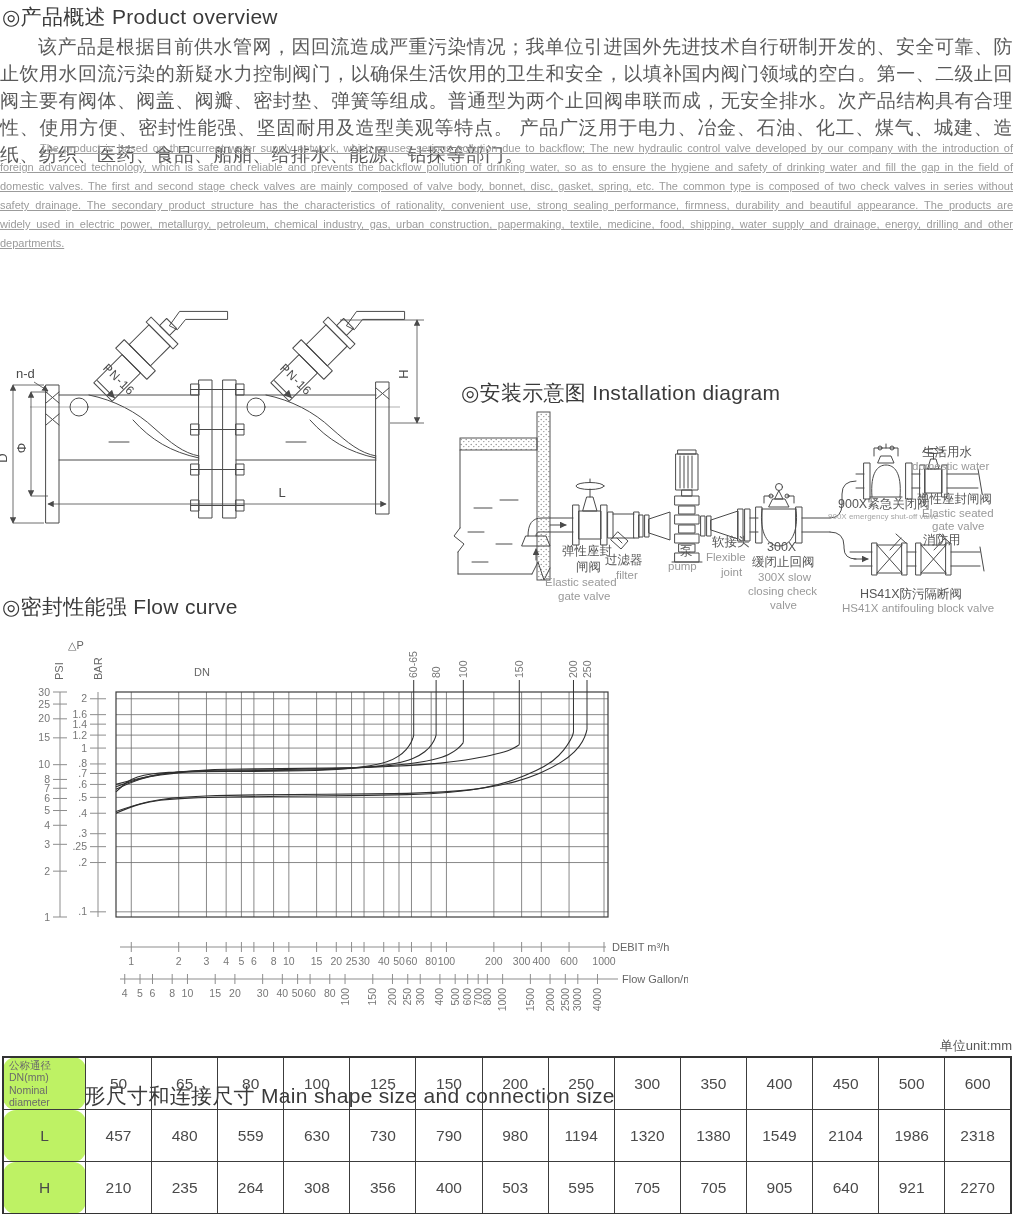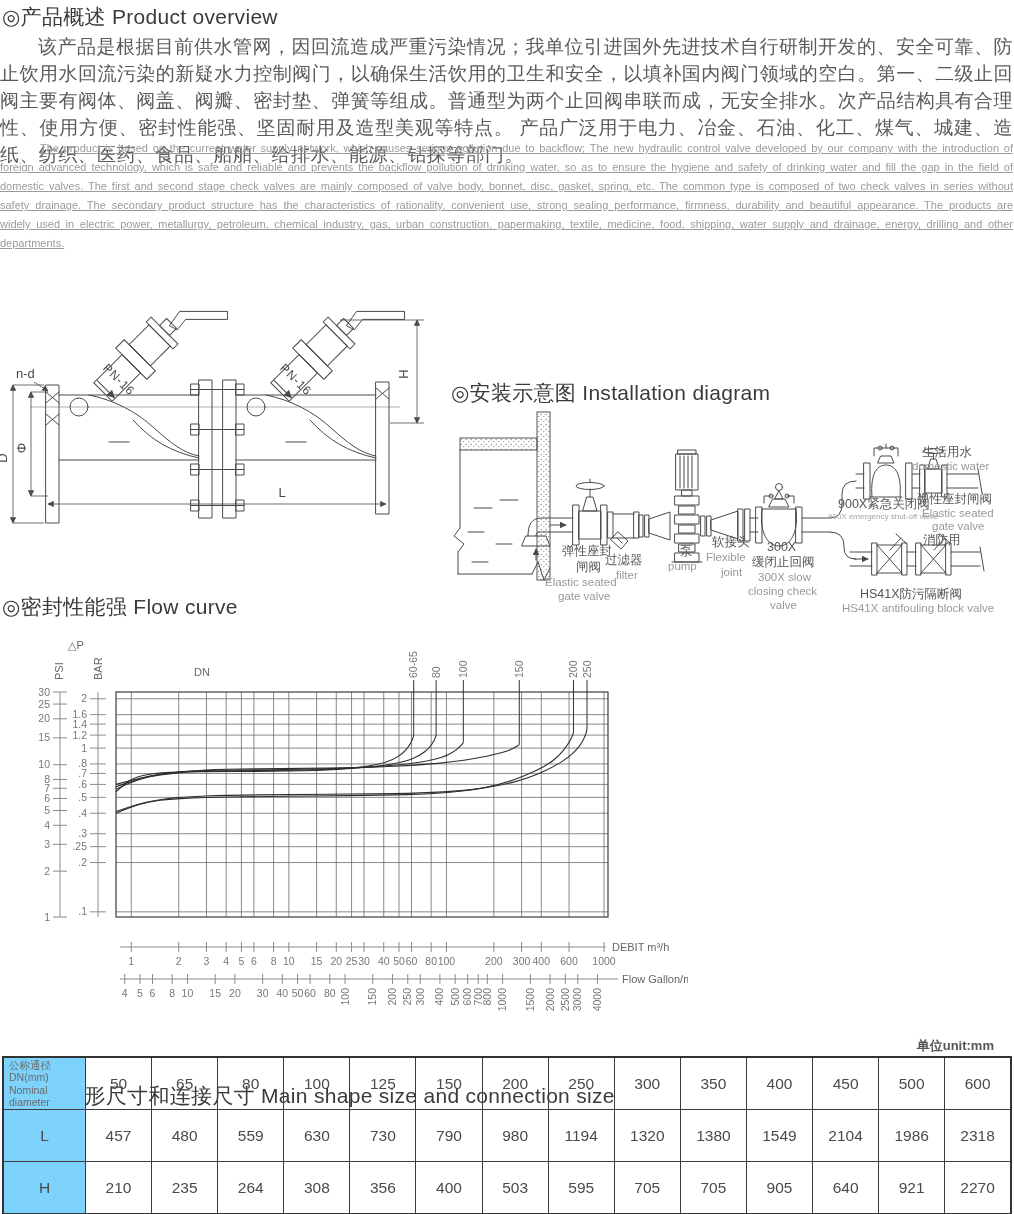--- a/index.html
+++ b/index.html
@@ -1,35 +1,35 @@
 <!DOCTYPE html>
 <html><head>
 <meta charset="utf-8">
 <style>
   html,body{margin:0;padding:0;background:#fff;}
   #page{position:relative;width:1014px;height:1214px;background:#fff;overflow:hidden;
         font-family:"Liberation Sans","DejaVu Sans",sans-serif;color:#444;}
   .h{position:absolute;margin:0;font-size:21px;font-weight:normal;color:#3a3a3a;letter-spacing:0.3px;white-space:nowrap;}
   #t-overview{left:2px;top:3px;}
-  #t-install{left:451px;top:379px;text-align:center;}
+  #t-install{left:461px;top:379px;text-align:center;}
   #t-flow{left:2px;top:593px;}
   #t-dims{left:2px;top:1082px;text-align:center;}
   #para-zh{position:absolute;left:0;top:33px;width:1013px;margin:0;font-size:19px;line-height:27px;
            letter-spacing:0.4px;color:#5a5a5a;text-align:justify;text-indent:2em;}
   #para-en{position:absolute;left:0;top:139px;width:1013px;margin:0;font-size:11px;line-height:19px;
            color:#9b9b9b;text-align:justify;text-indent:40px;word-spacing:1.5px;text-decoration:underline;}
-  #unit-note{position:absolute;right:20px;top:1037px;font-size:13px;color:#555;font-weight:bold;}
+  #unit-note{position:absolute;right:2px;top:1037px;font-size:13px;color:#555;}
   #valve-svg{position:absolute;left:0;top:300px;}
   #install-svg{position:absolute;left:440px;top:408px;}
   #flow-svg{position:absolute;left:28px;top:622px;}
   
   #dims-table{position:absolute;left:2px;top:1056px;width:1010px;border-collapse:collapse;table-layout:fixed;
               border:2px solid #333;}
   #dims-table td{border:1px solid #3c3c3c;text-align:center;font-size:15.5px;color:#4a4a4a;height:51px;padding:0;}
-  #dims-table td.c0{background:#7dd3fc;width:76px;}
+  #dims-table td.c0{background:#bef264;width:76px;border-radius:13px;}
   #dims-table td.hd{font-size:10.5px;line-height:12.5px;color:#6a6a6a;text-align:left;padding-left:5px;}
   
   .dl{stroke:#4a4a4a;stroke-width:1;fill:none;stroke-linecap:round;stroke-linejoin:round;}
   .dim{stroke:#4a4a4a;stroke-width:0.8;fill:none;}
   .thin{stroke:#7a7a7a;stroke-width:0.6;fill:none;}
   text.lbl{fill:#4a4a4a;font-size:13px;stroke:none;font-family:"Liberation Sans",sans-serif;}
   text.pn{fill:#4a4a4a;font-size:12px;letter-spacing:1px;stroke:none;}
   text.zh{fill:#555;font-size:12.5px;stroke:none;}
   text.en{fill:#999;font-size:11.5px;stroke:none;}
   text.en8{fill:#a5a5a5;font-size:8px;stroke:none;}

